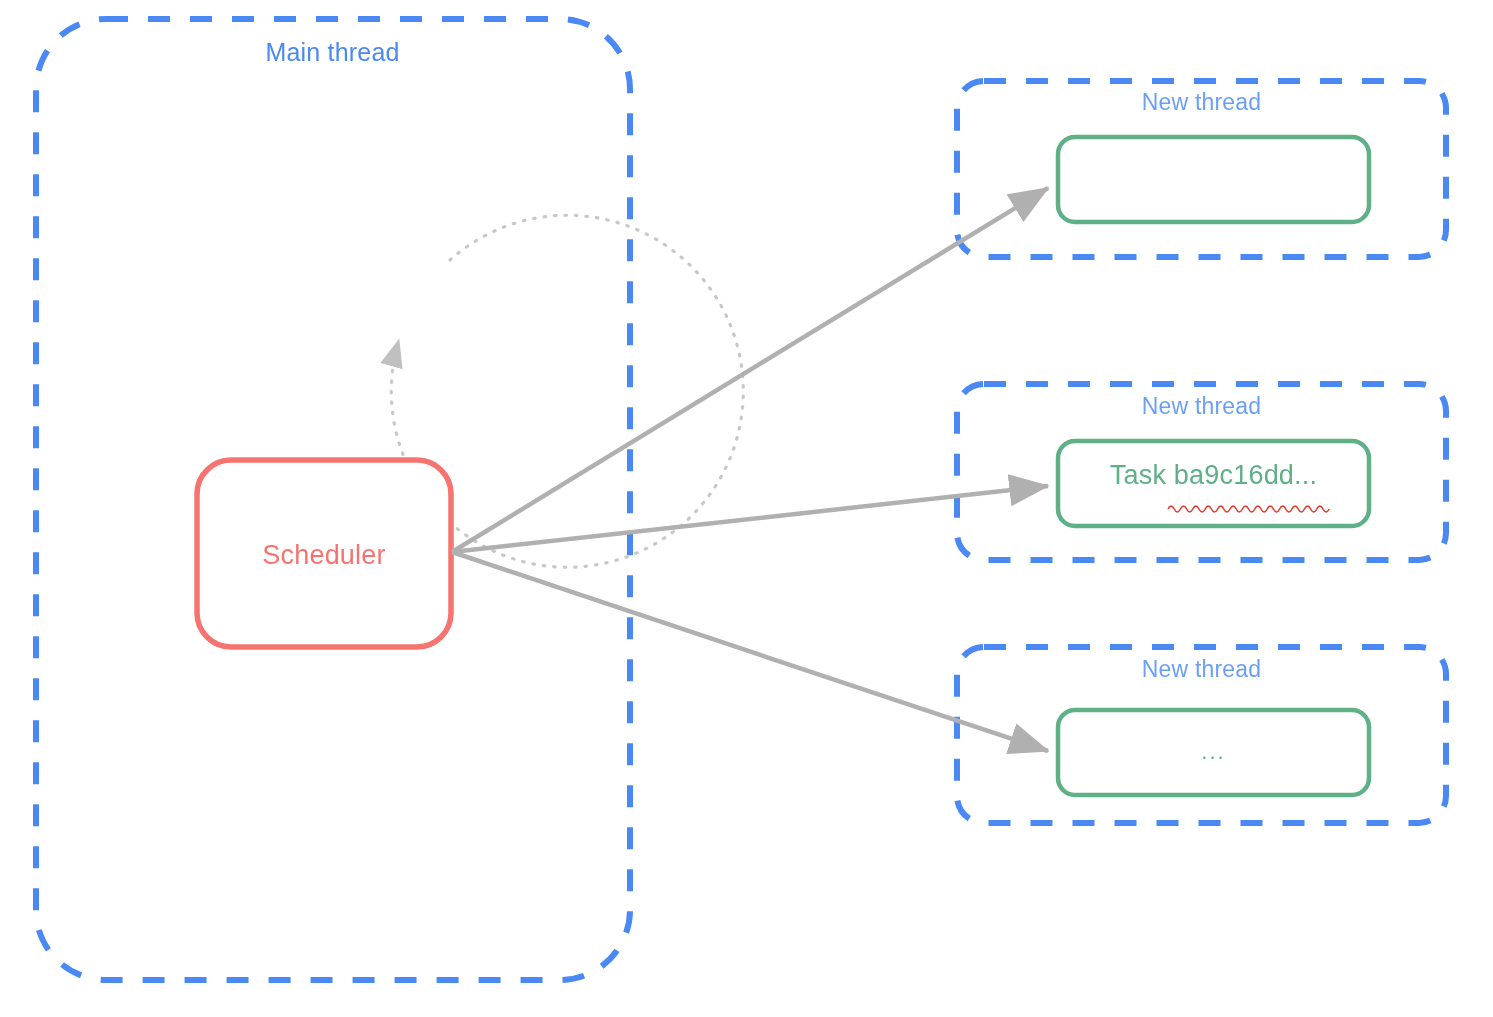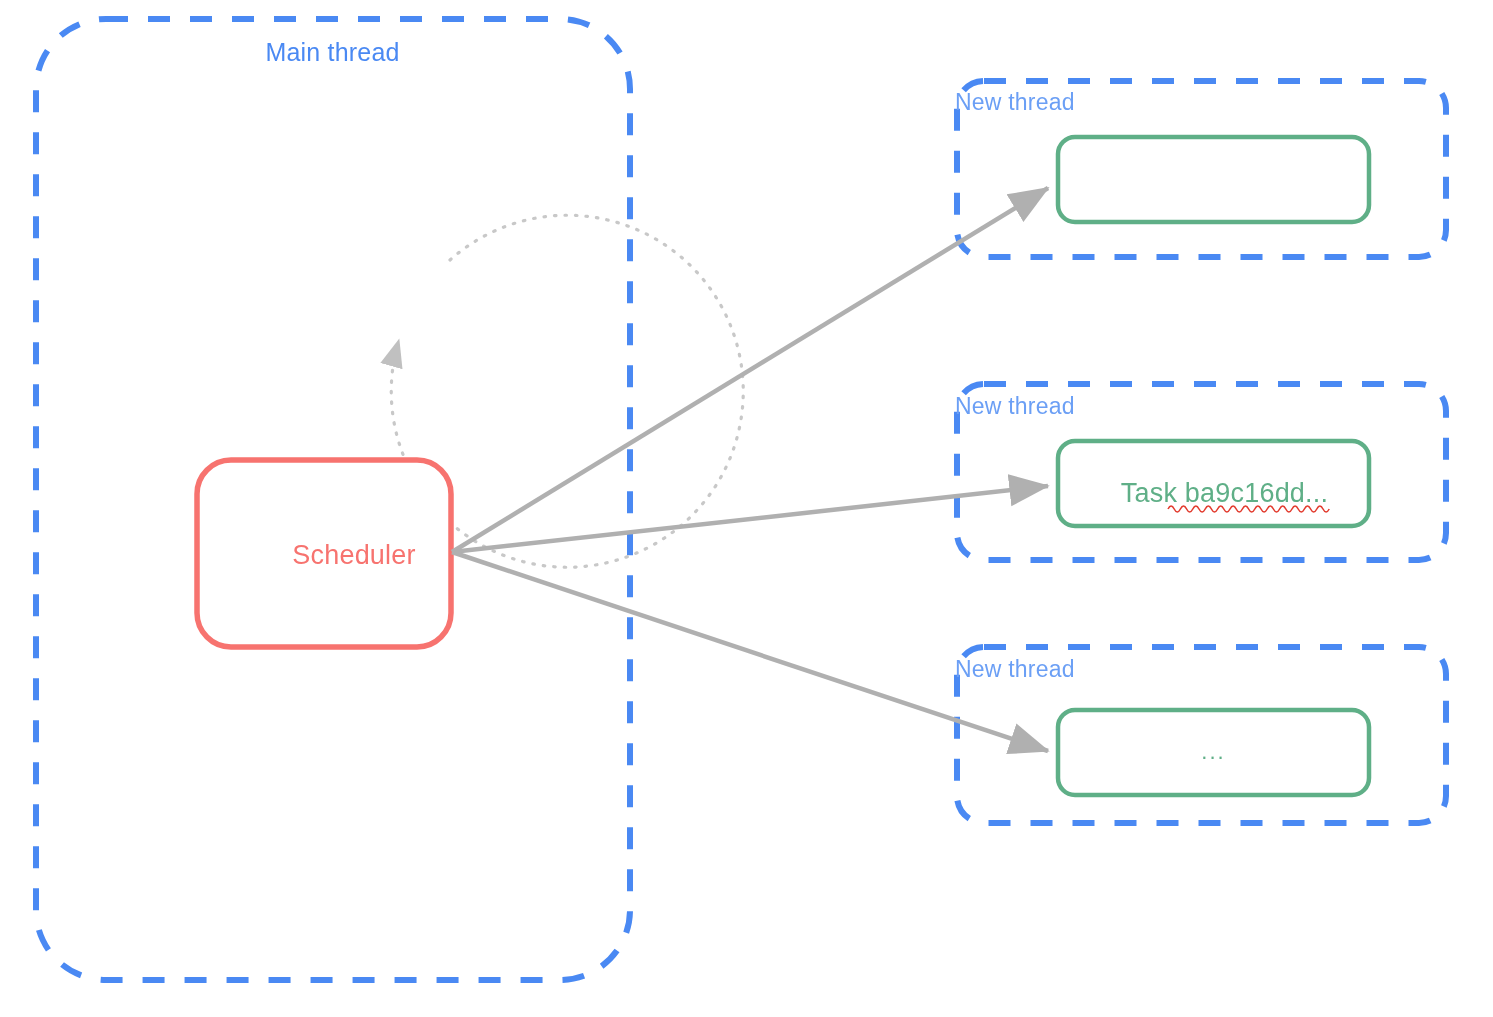--- a/index.html
+++ b/index.html
@@ -49,46 +49,45 @@
   }
   
   .scheduler-label {
     left: 196px;
     top: 540px;
     width: 256px;
     text-align: center;
     font-size: 27px;
     color: #f7736f;
     letter-spacing: 0.2px;
-    padding-left: 30px;
   }
   
   .thread-label {
     left: 955px;
     width: 493px;
-    text-align: left;
+    text-align: center;
     font-size: 23px;
     color: #6b9ff5;
     letter-spacing: 0.2px;
   }
   .thread-label.t0 { top: 89px; }
   .thread-label.t1 { top: 393px; }
   .thread-label.t2 { top: 656px; }
 
   
   .task-label {
     left: 1057px;
     width: 313px;
     text-align: center;
     font-size: 27px;
     color: #5faf87;
     letter-spacing: 0.2px;
   }
   .task-label.k0 { top: 165px; }
-  .task-label.k1 { top: 478px; padding-left: 11px; }
+  .task-label.k1 { top: 460px; }
   .task-label.k2 { top: 745px; font-size: 22px; line-height: 14px; letter-spacing: 2px; }
 </style>
 </head>
 <body>
 
 <div id="canvas">
 
   <svg id="diagram-svg" viewBox="0 0 1493 1017" xmlns="http://www.w3.org/2000/svg">
     <defs>
       <marker id="arrowSolid" markerWidth="10" markerHeight="10" refX="8.6" refY="4" orient="auto" markerUnits="strokeWidth">

